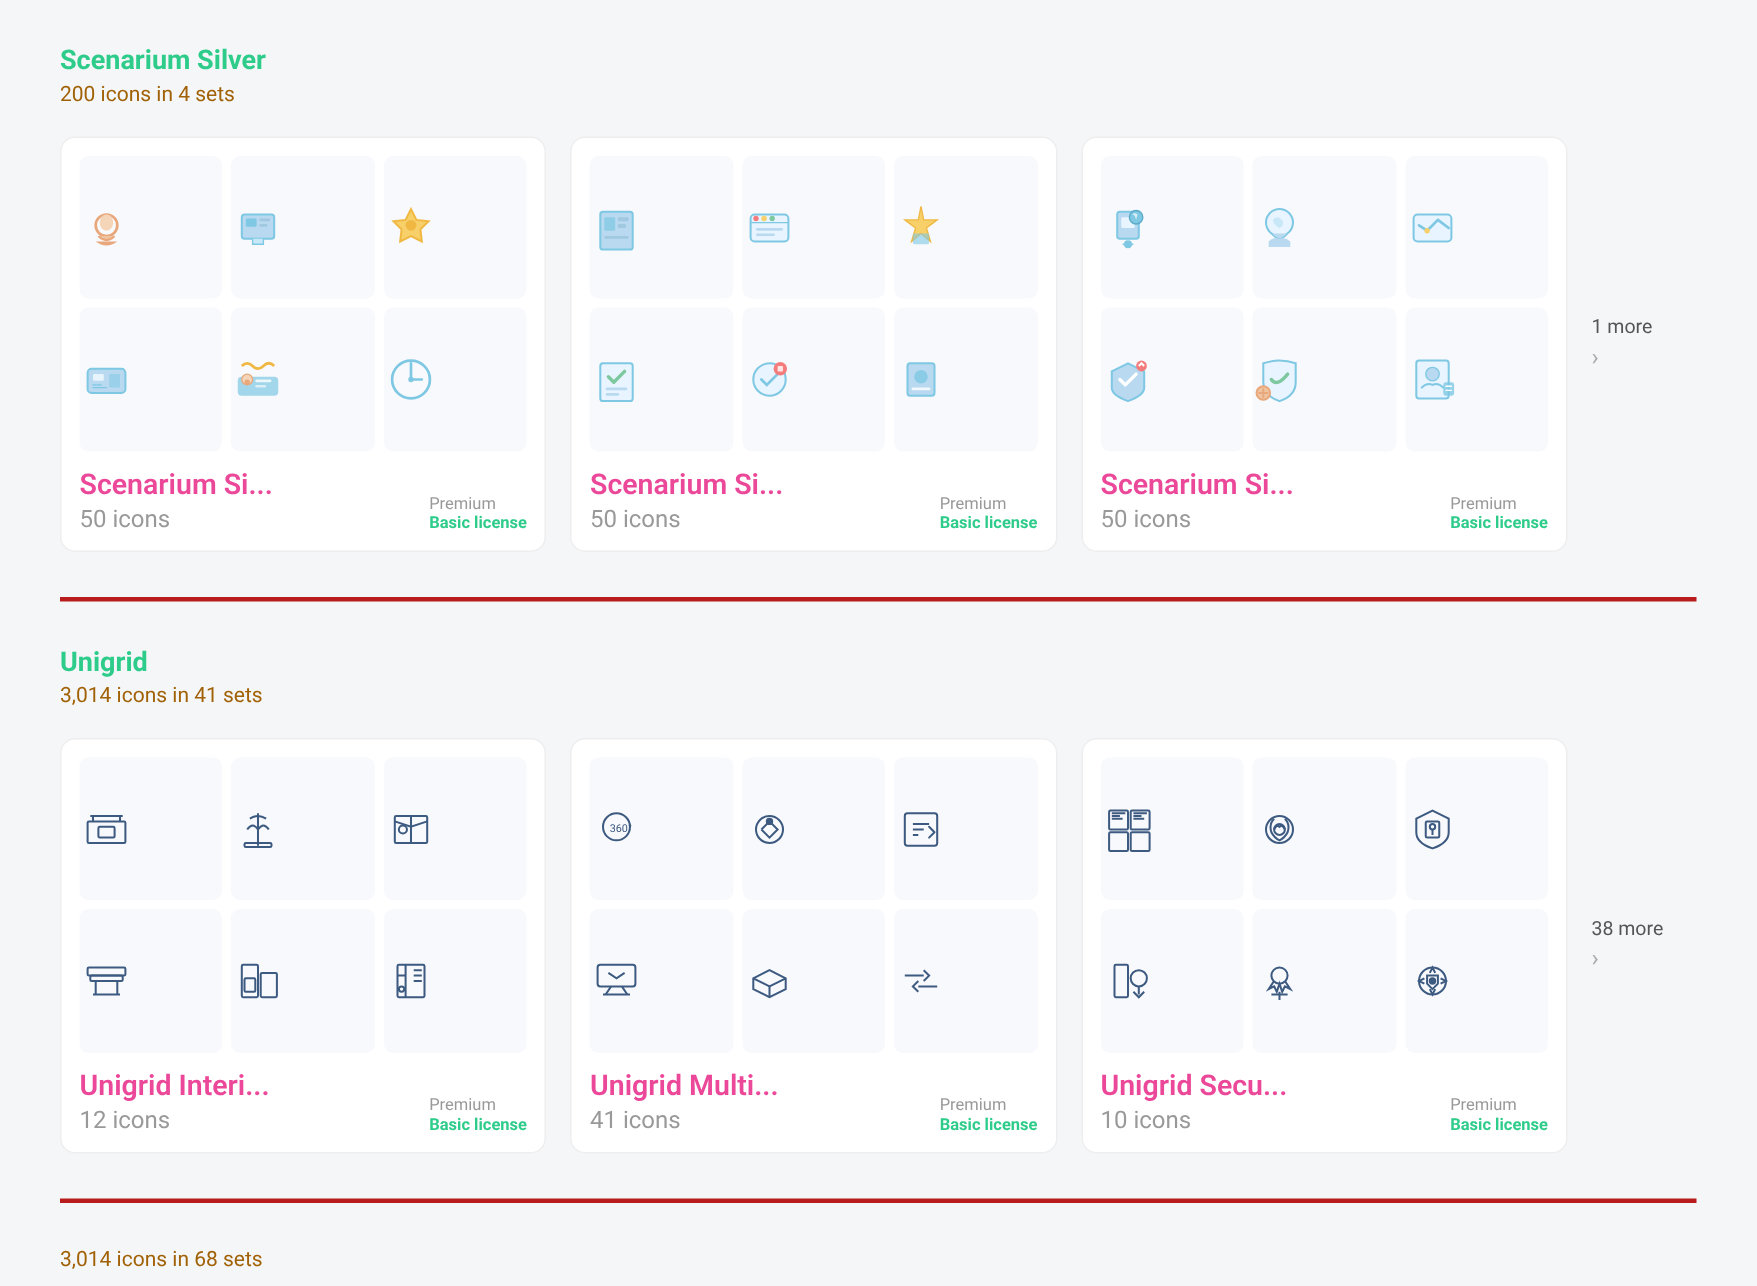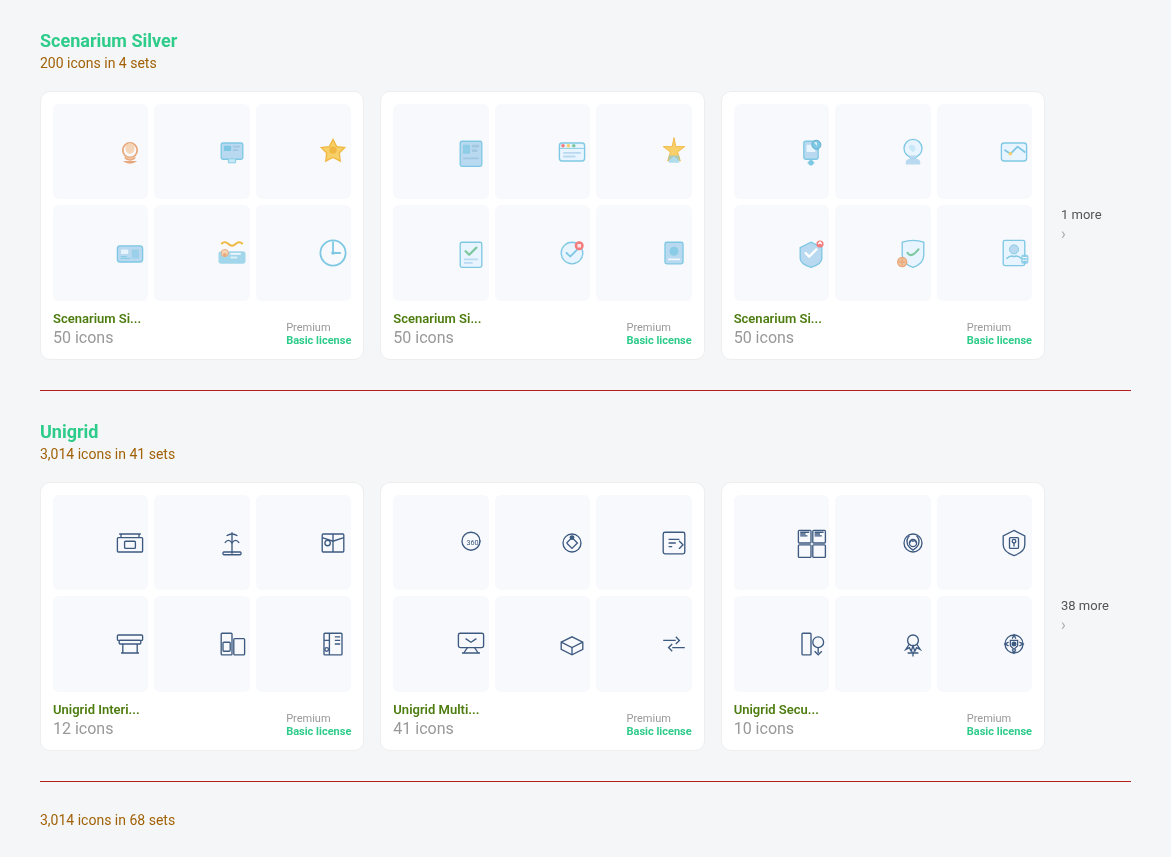--- a/index.html
+++ b/index.html
@@ -8,21 +8,21 @@
       background: #f5f6f8;
       color: #333;
     }
     .page-container {
       max-width: 1171px;
       margin: 0 auto;
       padding: 0 40px;
     }
     .section {
       padding: 30px 0;
-      border-bottom: 1px solid #b91c1c;
+      border-bottom: 3px solid #b91c1c;
     }
     .section-header {
       margin-bottom: 20px;
     }
     .section-title {
       font-size: 18px;
       font-weight: 700;
       color: #2ecc8a;
       margin-bottom: 4px;
     }
@@ -53,39 +53,39 @@
       display: grid;
       grid-template-columns: repeat(3, 1fr);
       gap: 6px;
       margin-bottom: 10px;
     }
     .icon-cell {
       width: 100%;
       aspect-ratio: 1;
       display: flex;
       align-items: center;
-      justify-content: flex-end;
+      justify-content: flex-start;
       background: #f8f9fc;
       border-radius: 6px;
       overflow: hidden;
     }
     .icon-cell svg {
       width: 36px;
       height: 36px;
     }
     .set-card-footer {
       display: flex;
       justify-content: space-between;
       align-items: flex-end;
       margin-top: 8px;
     }
     .set-card-name {
-      font-size: 13px;
+      font-size: 19px;
       font-weight: 600;
-      color: #4d7c0f;
+      color: #ec4899;
     }
     .set-card-count {
       font-size: 16px;
       color: #999;
       margin-top: 2px;
     }
     .set-card-meta {
     }
     .badge-premium {
       font-size: 11px;

